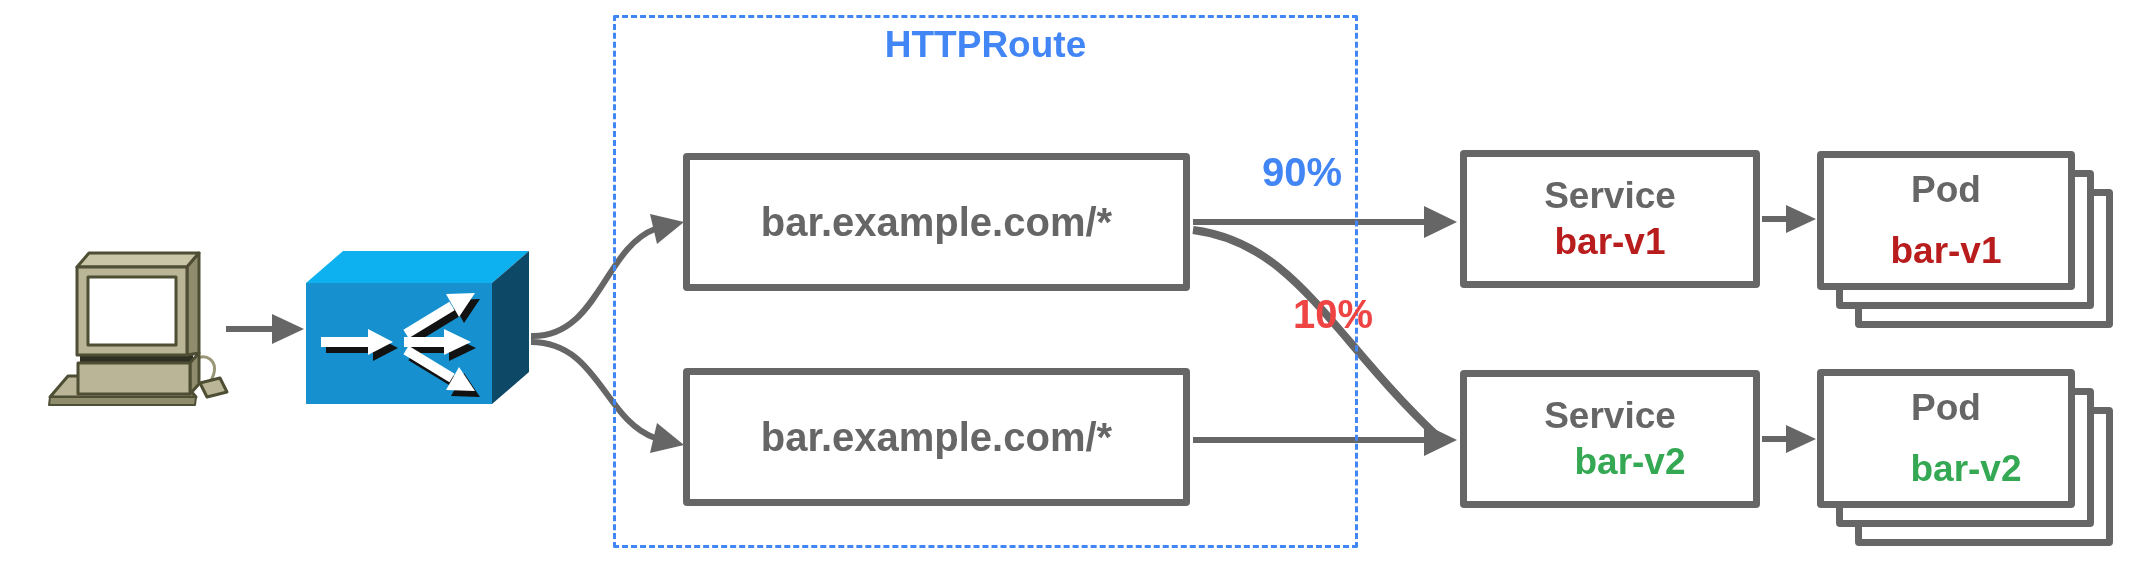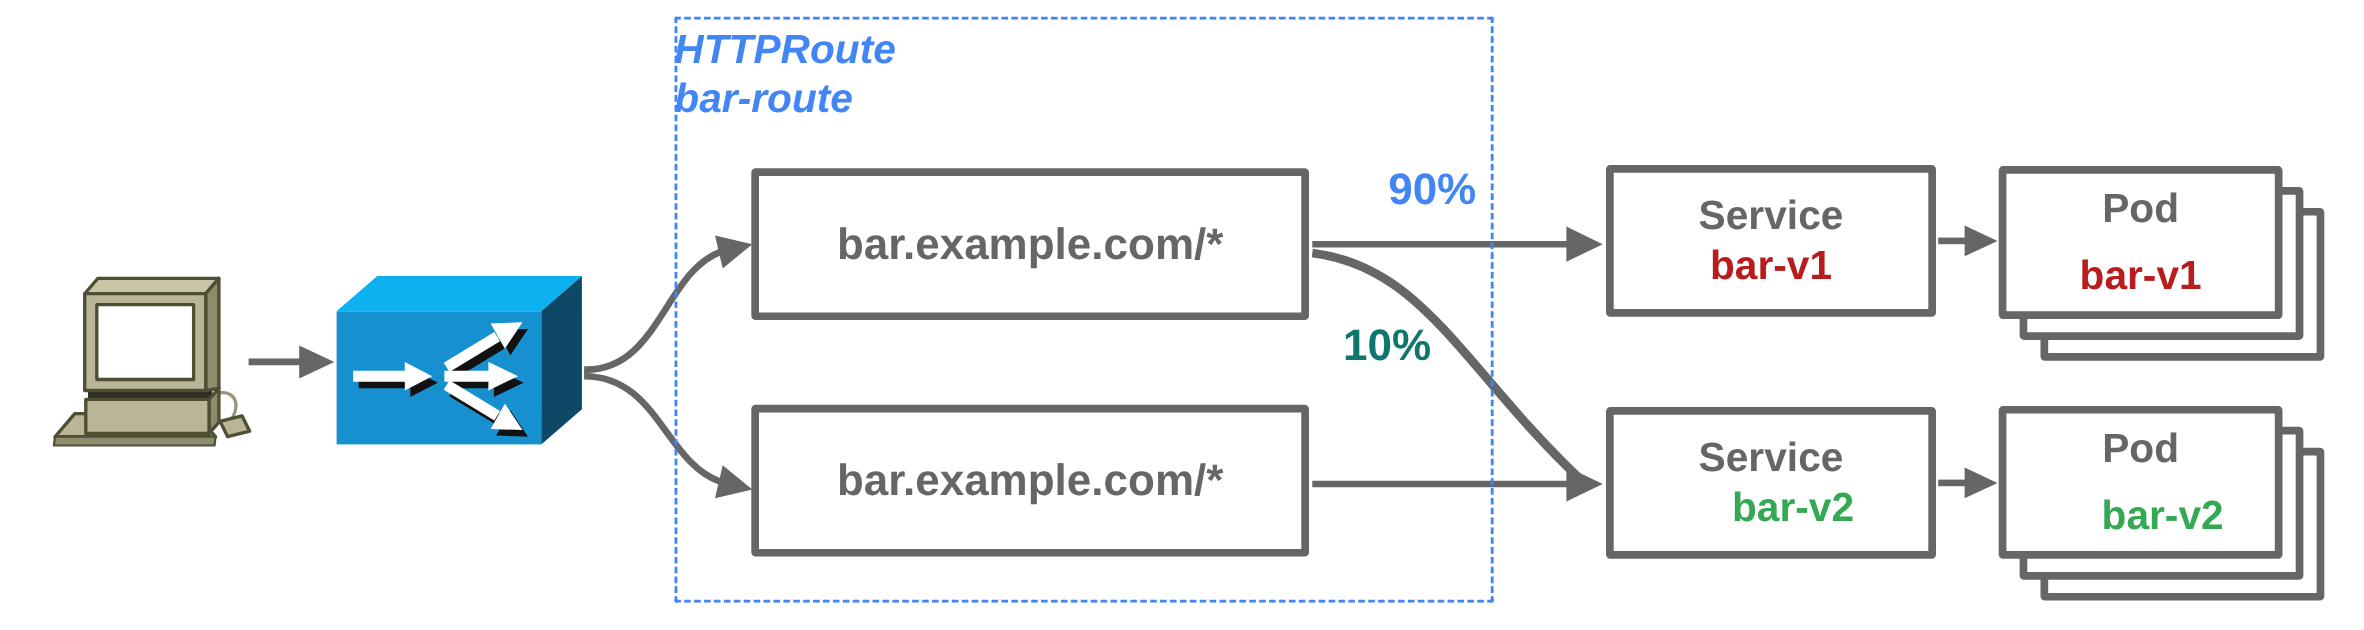--- a/index.html
+++ b/index.html
@@ -11,39 +11,39 @@
 
   .lb-label {
     position:absolute; left:262px; top:148px; width:320px; text-align:center;
     font-size:39px; font-weight:bold; color:#666666; letter-spacing:0.5px;
   }
   .dashed-group {
     position:absolute; left:613px; top:15px; width:745px; height:533px;
     border:3px dashed #4285f4; box-sizing:border-box; border-radius:2px;
   }
   .group-title {
-    position:absolute; left:613px; top:22px; width:745px; 
-    font-size:37px; font-weight:bold; color:#4285f4; line-height:1.22;font-style:italic;
+    position:absolute; left:613px; top:22px; width:745px; text-align:center;
+    font-size:37px; font-weight:bold; color:#4285f4; line-height:1.22;
   }
   .box {
     position:absolute; box-sizing:border-box; background:#ffffff;
     border:7px solid #666666; border-radius:4px;
     display:flex; flex-direction:column; align-items:center; justify-content:center;
     font-weight:bold; color:#666666; text-align:center;
   }
   .match-box { font-size:40px; line-height:1.32; }
   .node-box  { font-size:37px; line-height:1.24; }
   .name-blue  { color:#b91c1c; }
   .name-green { color:#34a853;margin-left:40px; }
   .weight {
     position:absolute; width:130px; text-align:center;
     font-size:40px; font-weight:bold;
   }
   .weight-90 { left:1237px; top:150px; color:#4285f4; }
-  .weight-10 { left:1196px; top:292px; color:#0f766e; }
+  .weight-10 { left:1268px; top:292px; color:#ef4444; }
   .pod-stack { position:absolute; width:296px; height:177px; }
   .pod-card {
     position:absolute; box-sizing:border-box; width:258px; height:139px;
     background:#ffffff; border:7px solid #666666; border-radius:4px;
   }
   .pod-card.main {
     display:flex; flex-direction:column; align-items:center; justify-content:center;
     font-size:37px; font-weight:bold; color:#666666; line-height:1.24; z-index:3;gap:15px;
   }
   .pod-card.b1 { left:19px; top:19px; z-index:2; }
@@ -128,21 +128,20 @@
         <line x1="1762" y1="439" x2="1788" y2="439" stroke-width="6"></line>
         <polygon points="1816,439 1786,425 1786,453" stroke="none"></polygon>
       </g>
     </g>
   </svg>
 
 
   <div class="dashed-group"></div>
   <div class="group-title">
     <div>HTTPRoute</div>
-    <div>bar-route</div>
   </div>
 
   <div class="box match-box" style="left:683px; top:153px; width:507px; height:138px;">
     <div>bar.example.com/*</div>
   </div>
   <div class="box match-box" style="left:683px; top:368px; width:507px; height:138px;">
     <div>bar.example.com/*</div>
   </div>
 
   <div class="weight weight-90">90%</div>

